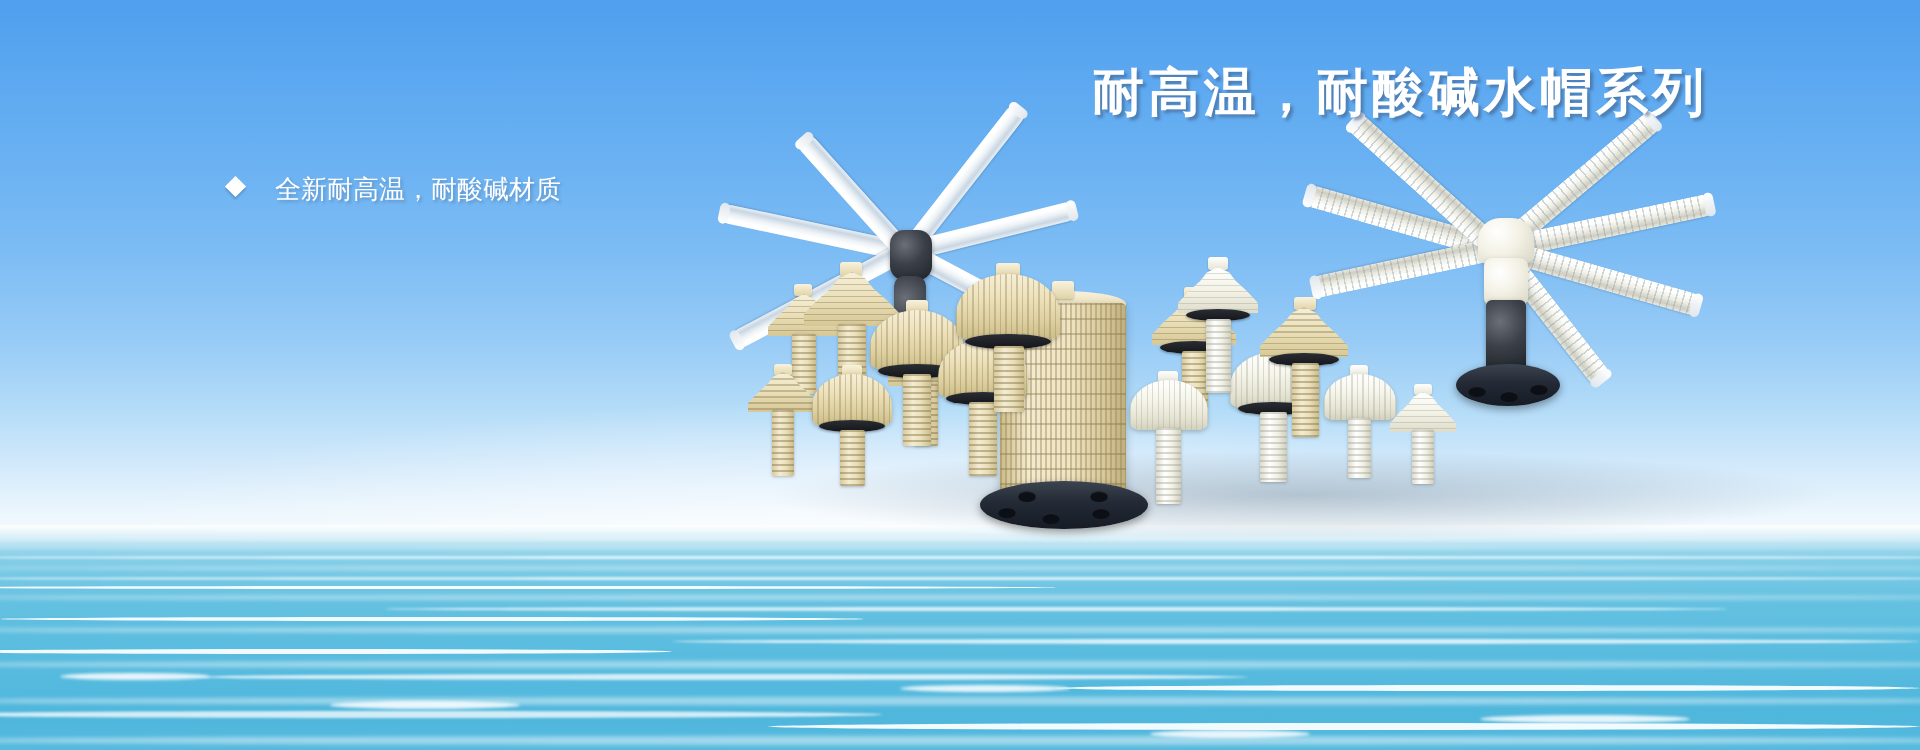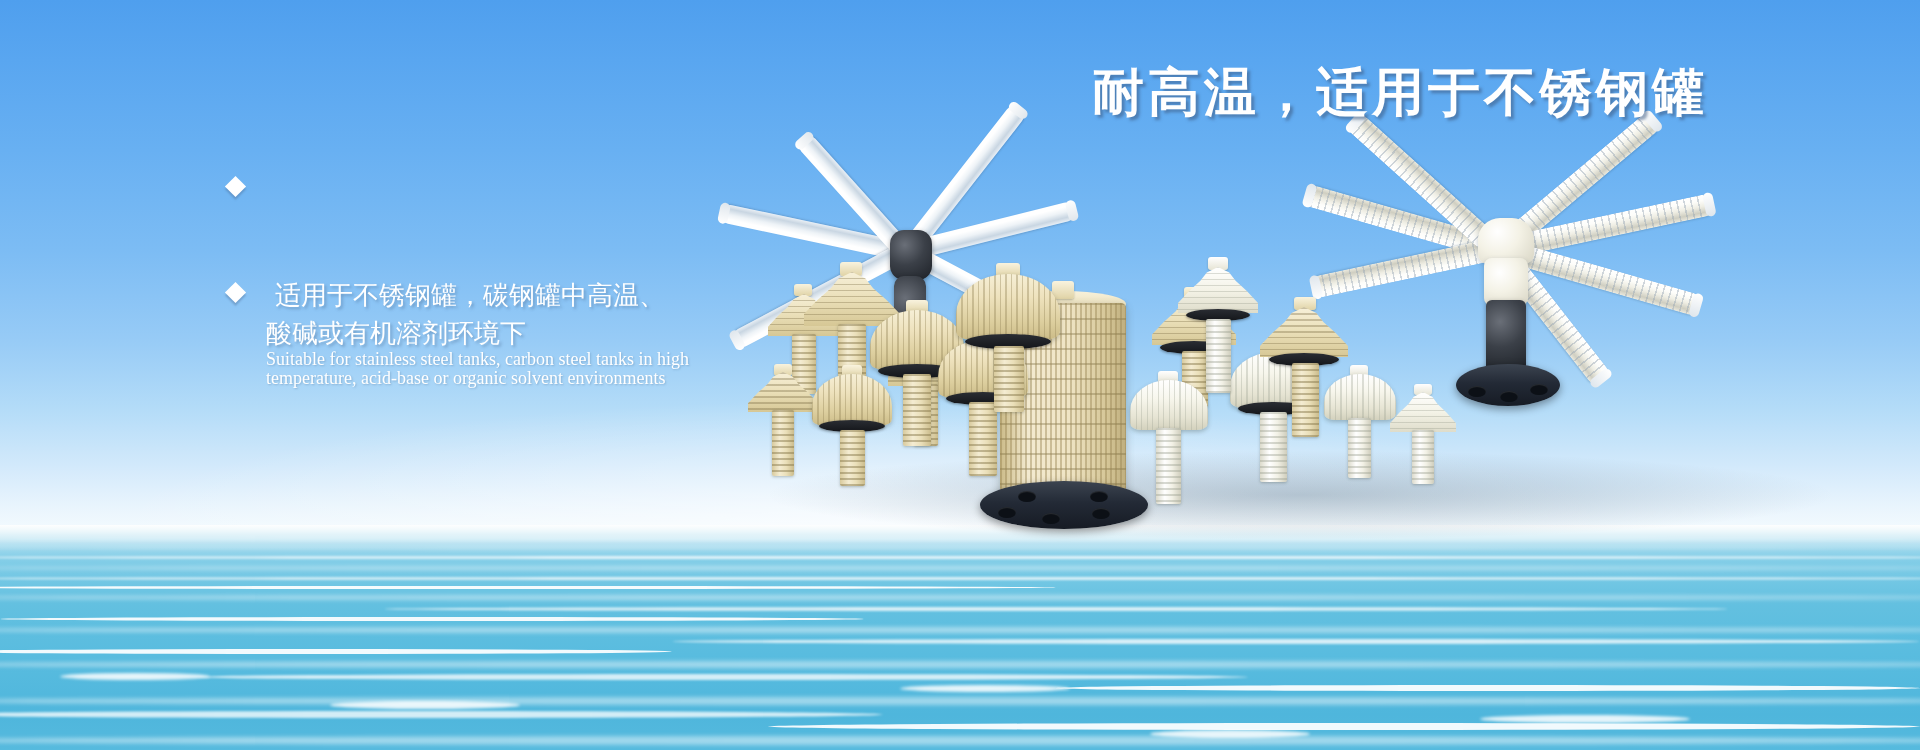--- a/index.html
+++ b/index.html
@@ -398,31 +398,25 @@
       <div class="stem white" style="left:24px;top:46px;width:23px;height:60px;"></div>
     </div>
     <div class="nozzle" style="left:690px;top:270px;">
       <div class="knob white" style="left:24px;top:-6px;width:18px;height:11px;"></div>
       <div class="steps white" style="left:0px;top:2px;width:66px;height:40px;"></div>
       <div class="stem white" style="left:22px;top:40px;width:22px;height:54px;"></div>
     </div>
 
   </div>
 
-  <div class="title">耐高温，适用于不锈钢罐</div>
+  <div class="title">耐高温，耐酸碱水帽系列</div>
 
   <div class="bullets">
 
     <div class="bullet b1">
       <span class="diamond"></span>
-    </div>
-
-    <div class="bullet b2">
-      <span class="diamond"></span>
-      <div class="cn">适用于不锈钢罐，碳钢罐中高温、</div>
-      <div class="cn ind">酸碱或有机溶剂环境下</div>
-      <div class="en ind">Suitable for stainless steel tanks, carbon steel tanks in high</div>
-      <div class="en ind">temperature, acid-base or organic solvent environments</div>
-    </div>
+      <div class="cn">全新耐高温，耐酸碱材质</div>
+    </div>
+
 
   </div>
 
 </div>
 
 </body></html>

